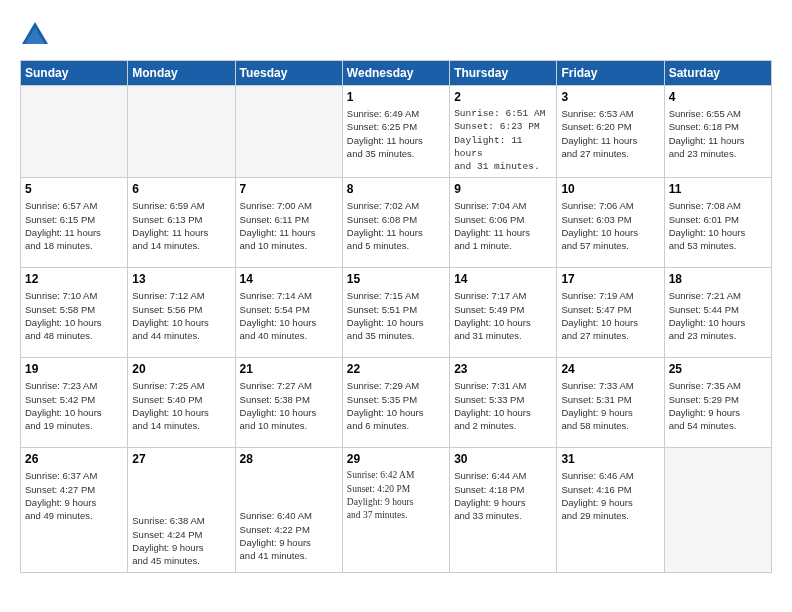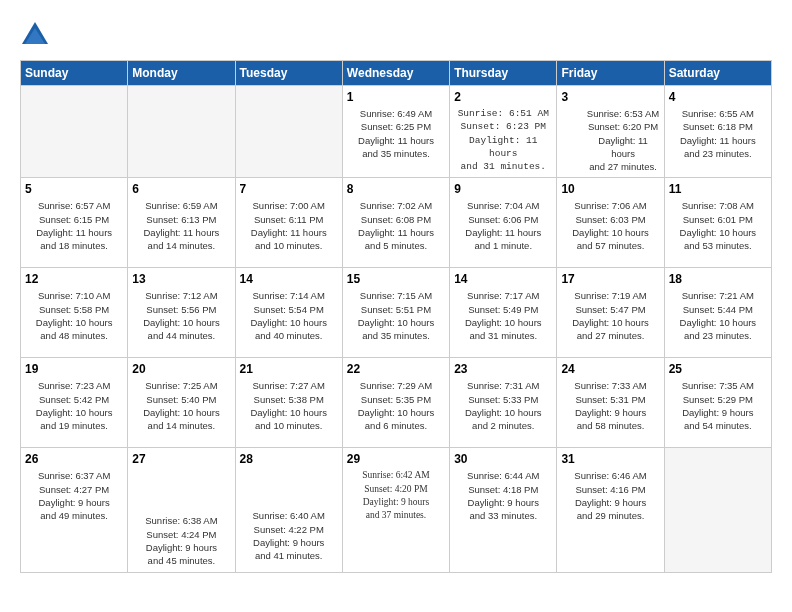--- a/index.html
+++ b/index.html
@@ -71,21 +71,20 @@
     .day-number {
       font-size: 12px;
       font-weight: bold;
       margin-bottom: 3px;
       color: #000;
     }
     .day-info {
       font-size: 9.5px;
       color: #333;
       line-height: 1.4;
-      text-align: center;
     }
     .week-row td {
       height: 90px;
     }
   </style>
 </head>
 <body>
 
 <div class="header">
   <div class="logo">
@@ -130,21 +129,21 @@
         </td>
         <td>
           <div class="day-number">2</div>
           <div class="day-info" style="white-space: pre-line; font-family: Liberation Mono, monospace;">Sunrise: 6:51 AM
 Sunset: 6:23 PM
 Daylight: 11 hours
 and 31 minutes.</div>
         </td>
         <td>
           <div class="day-number">3</div>
-          <div class="day-info" style="white-space: pre-line; margin-left: 25px;">Sunrise: 6:53 AM
+          <div class="day-info" style="white-space: pre-line;">Sunrise: 6:53 AM
 Sunset: 6:20 PM
 Daylight: 11 hours
 and 27 minutes.</div>
         </td>
         <td>
           <div class="day-number">4</div>
           <div class="day-info" style="white-space: pre-line;">Sunrise: 6:55 AM
 Sunset: 6:18 PM
 Daylight: 11 hours
 and 23 minutes.</div>

